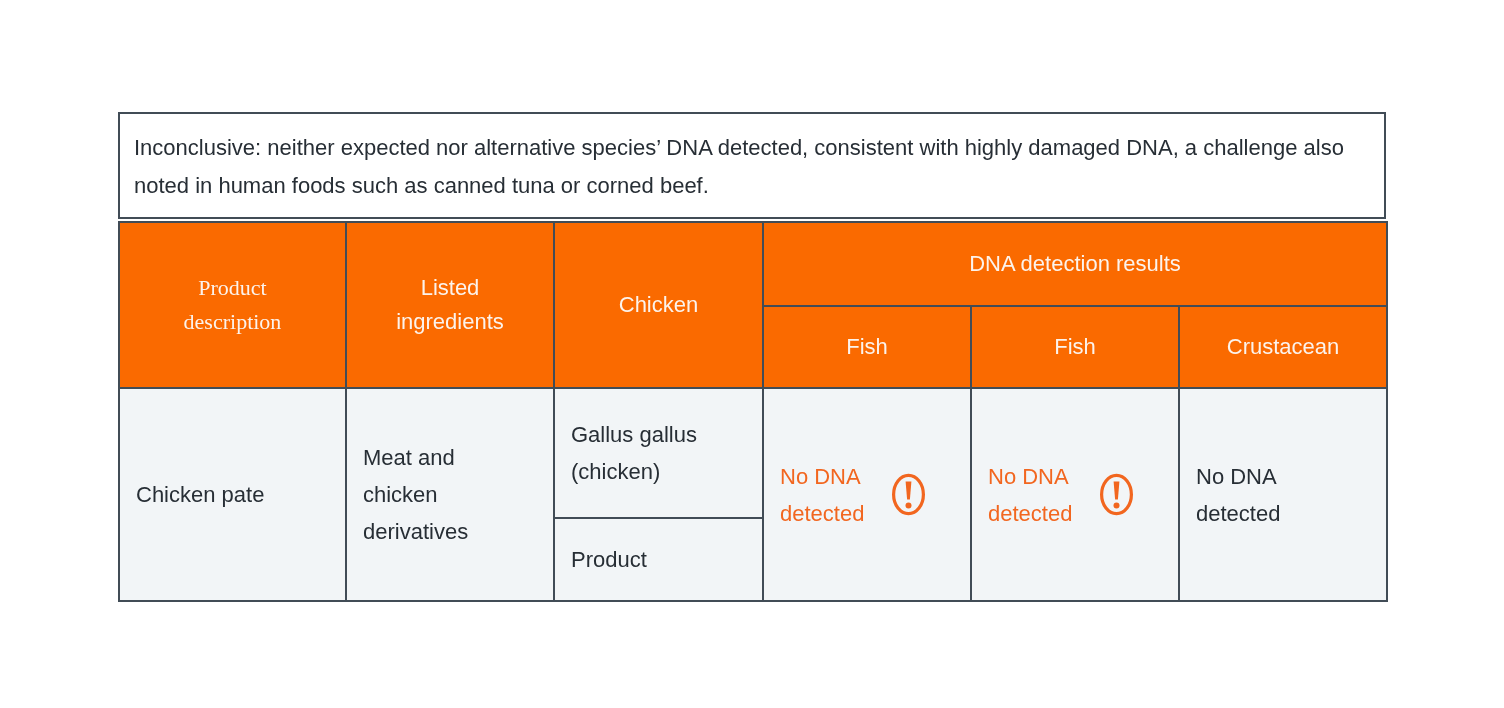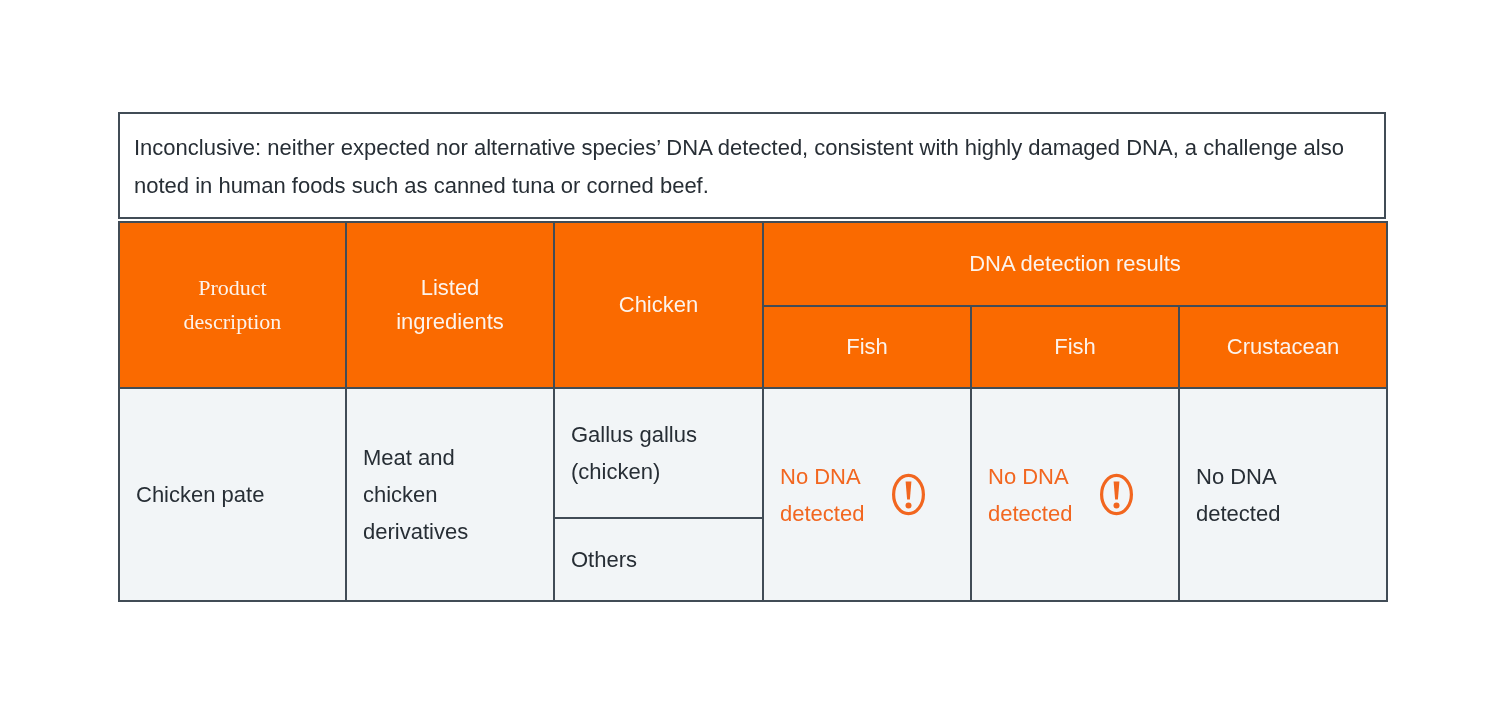--- a/index.html
+++ b/index.html
@@ -134,19 +134,19 @@
         </div>
       </td>
       <td rowspan="2" class="plain">
         <div class="res">
           <span class="rtext">No DNA detected</span>
         </div>
       </td>
     </tr>
     <tr class="dr2">
       <td>
-        <span>Others</span>
+        <span>Product</span>
       </td>
     </tr>
   </tbody>
     </table>
 
 </div>
 
 </body></html>

